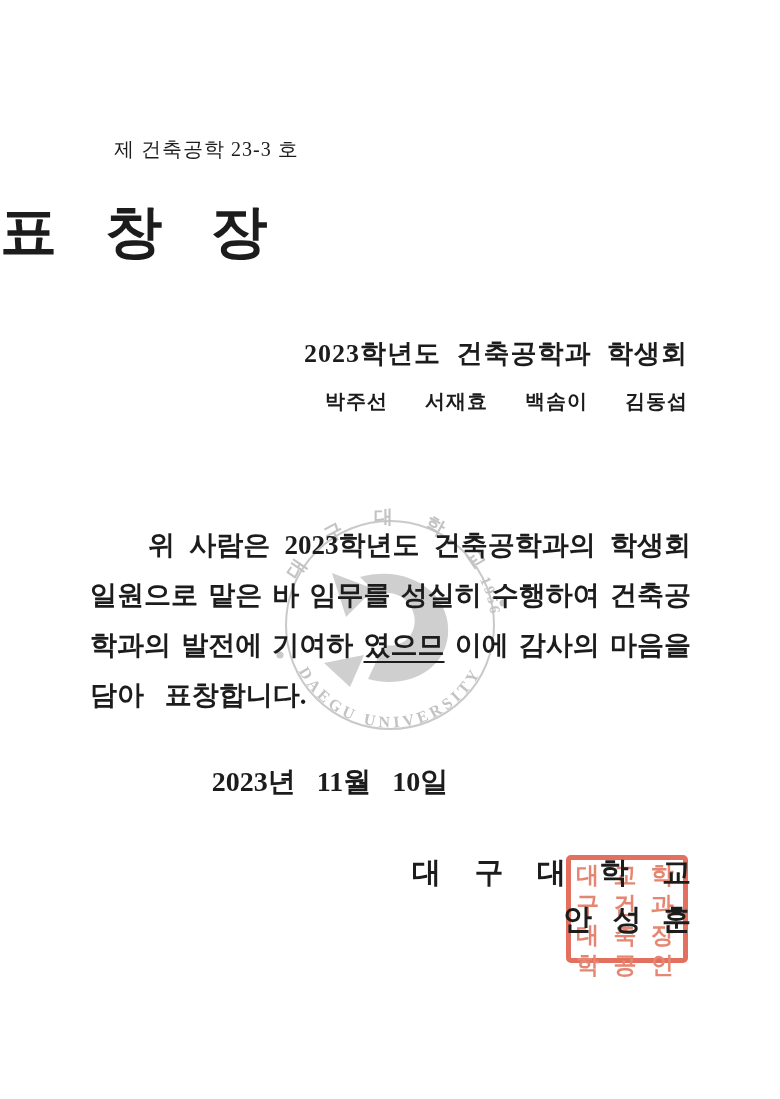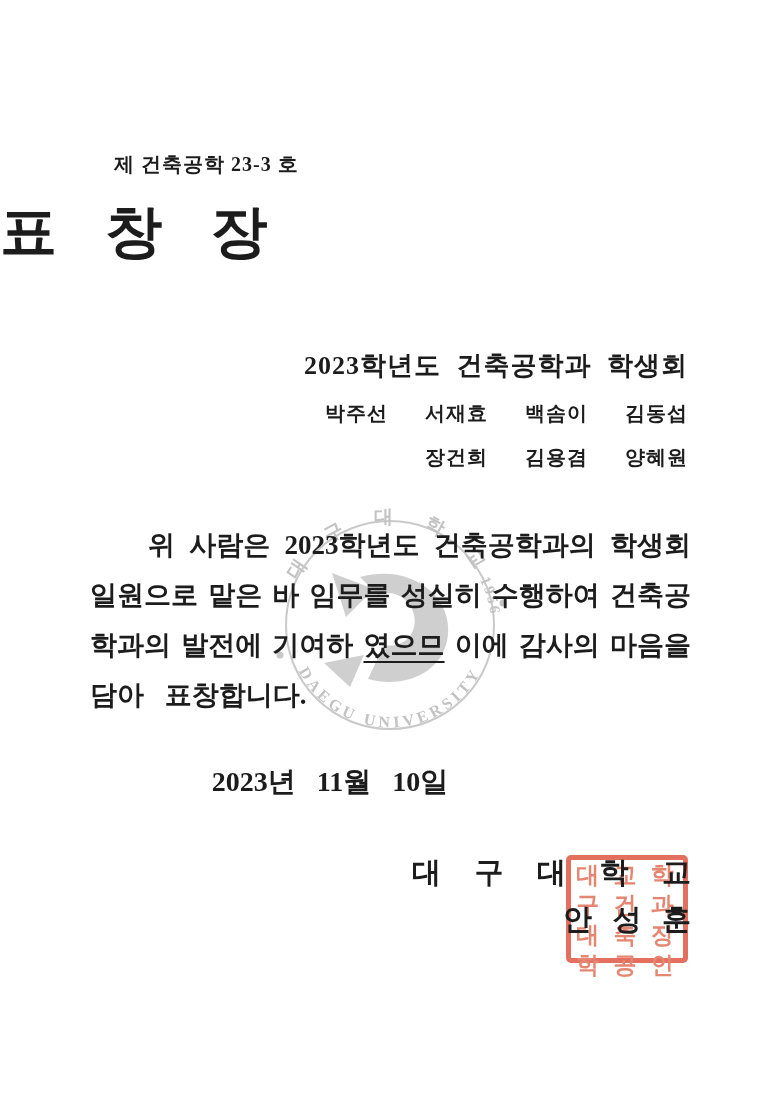--- a/index.html
+++ b/index.html
@@ -2,25 +2,25 @@
 <html><head>
 <meta charset="utf-8">
 <style>
   html,body{margin:0;padding:0;}
   body{
     width:780px;height:1099px;position:relative;background:#ffffff;overflow:hidden;
     font-family:"Liberation Serif","DejaVu Serif",serif;color:#1c1c1c;
   }
   .abs{position:absolute;}
   
-  .doc-number{left:114px;top:136px;font-size:20px;font-weight:bold;letter-spacing:1px;z-index:2;margin-top:15px;}
+  .doc-number{left:114px;top:136px;font-size:20px;font-weight:normal;letter-spacing:1px;z-index:2;}
   
   .title{left:0;top:194px;width:780px;font-size:57px;font-weight:bold;word-spacing:22px;letter-spacing:6px;z-index:2;}
   
-  .recipient{right:92px;top:348px;text-align:right;z-index:2;}
+  .recipient{right:92px;top:336px;text-align:right;z-index:2;}
   .recipient-group{font-size:26px;font-weight:bold;letter-spacing:1px;word-spacing:8px;}
   .names-row{display:flex;justify-content:flex-end;gap:37px;font-size:20px;font-weight:bold;margin-top:17px;letter-spacing:1px;}
   
   .body-text{left:90px;top:520px;width:601px;font-size:27px;font-weight:bold;line-height:50px;z-index:2;}
   .body-line{text-align:justify;text-align-last:justify;}
   .body-line.indent{padding-left:58px;}
   .body-line.last{text-align:right;text-align-last:left;word-spacing:14px;}
   .u-seg{text-decoration:underline;text-decoration-thickness:2px;text-underline-offset:7px;}
   
   .date-line{left:0;top:763px;width:660px;text-align:center;font-size:28px;font-weight:bold;white-space:pre;z-index:2;}
@@ -72,25 +72,20 @@
 <div class="abs title">표 창 장</div>
 
 <div class="abs recipient">
   <div class="recipient-group">2023학년도 건축공학과 학생회</div>
   <div class="names-row">
     <span>박주선</span>
     <span>서재효</span>
     <span>백솜이</span>
     <span>김동섭</span>
   </div>
-  <div class="names-row">
-    <span>장건희</span>
-    <span>김용겸</span>
-    <span>양혜원</span>
-  </div>
 </div>
 
 <div class="abs body-text">
   <div class="body-line indent">위 사람은 2023학년도 건축공학과의 학생회</div>
   <div class="body-line">일원으로 맡은 바 임무를 성실히 수행하여 건축공</div>
   <div class="body-line"><span>학과의 발전에 기여하</span> <span class="u-seg">였으므</span> <span> 이에 감사의 마음을</span></div>
   <div class="body-line last">담아 표창합니다.</div>
 </div>
 
 <div class="abs date-line">2023년   11월   10일</div>

